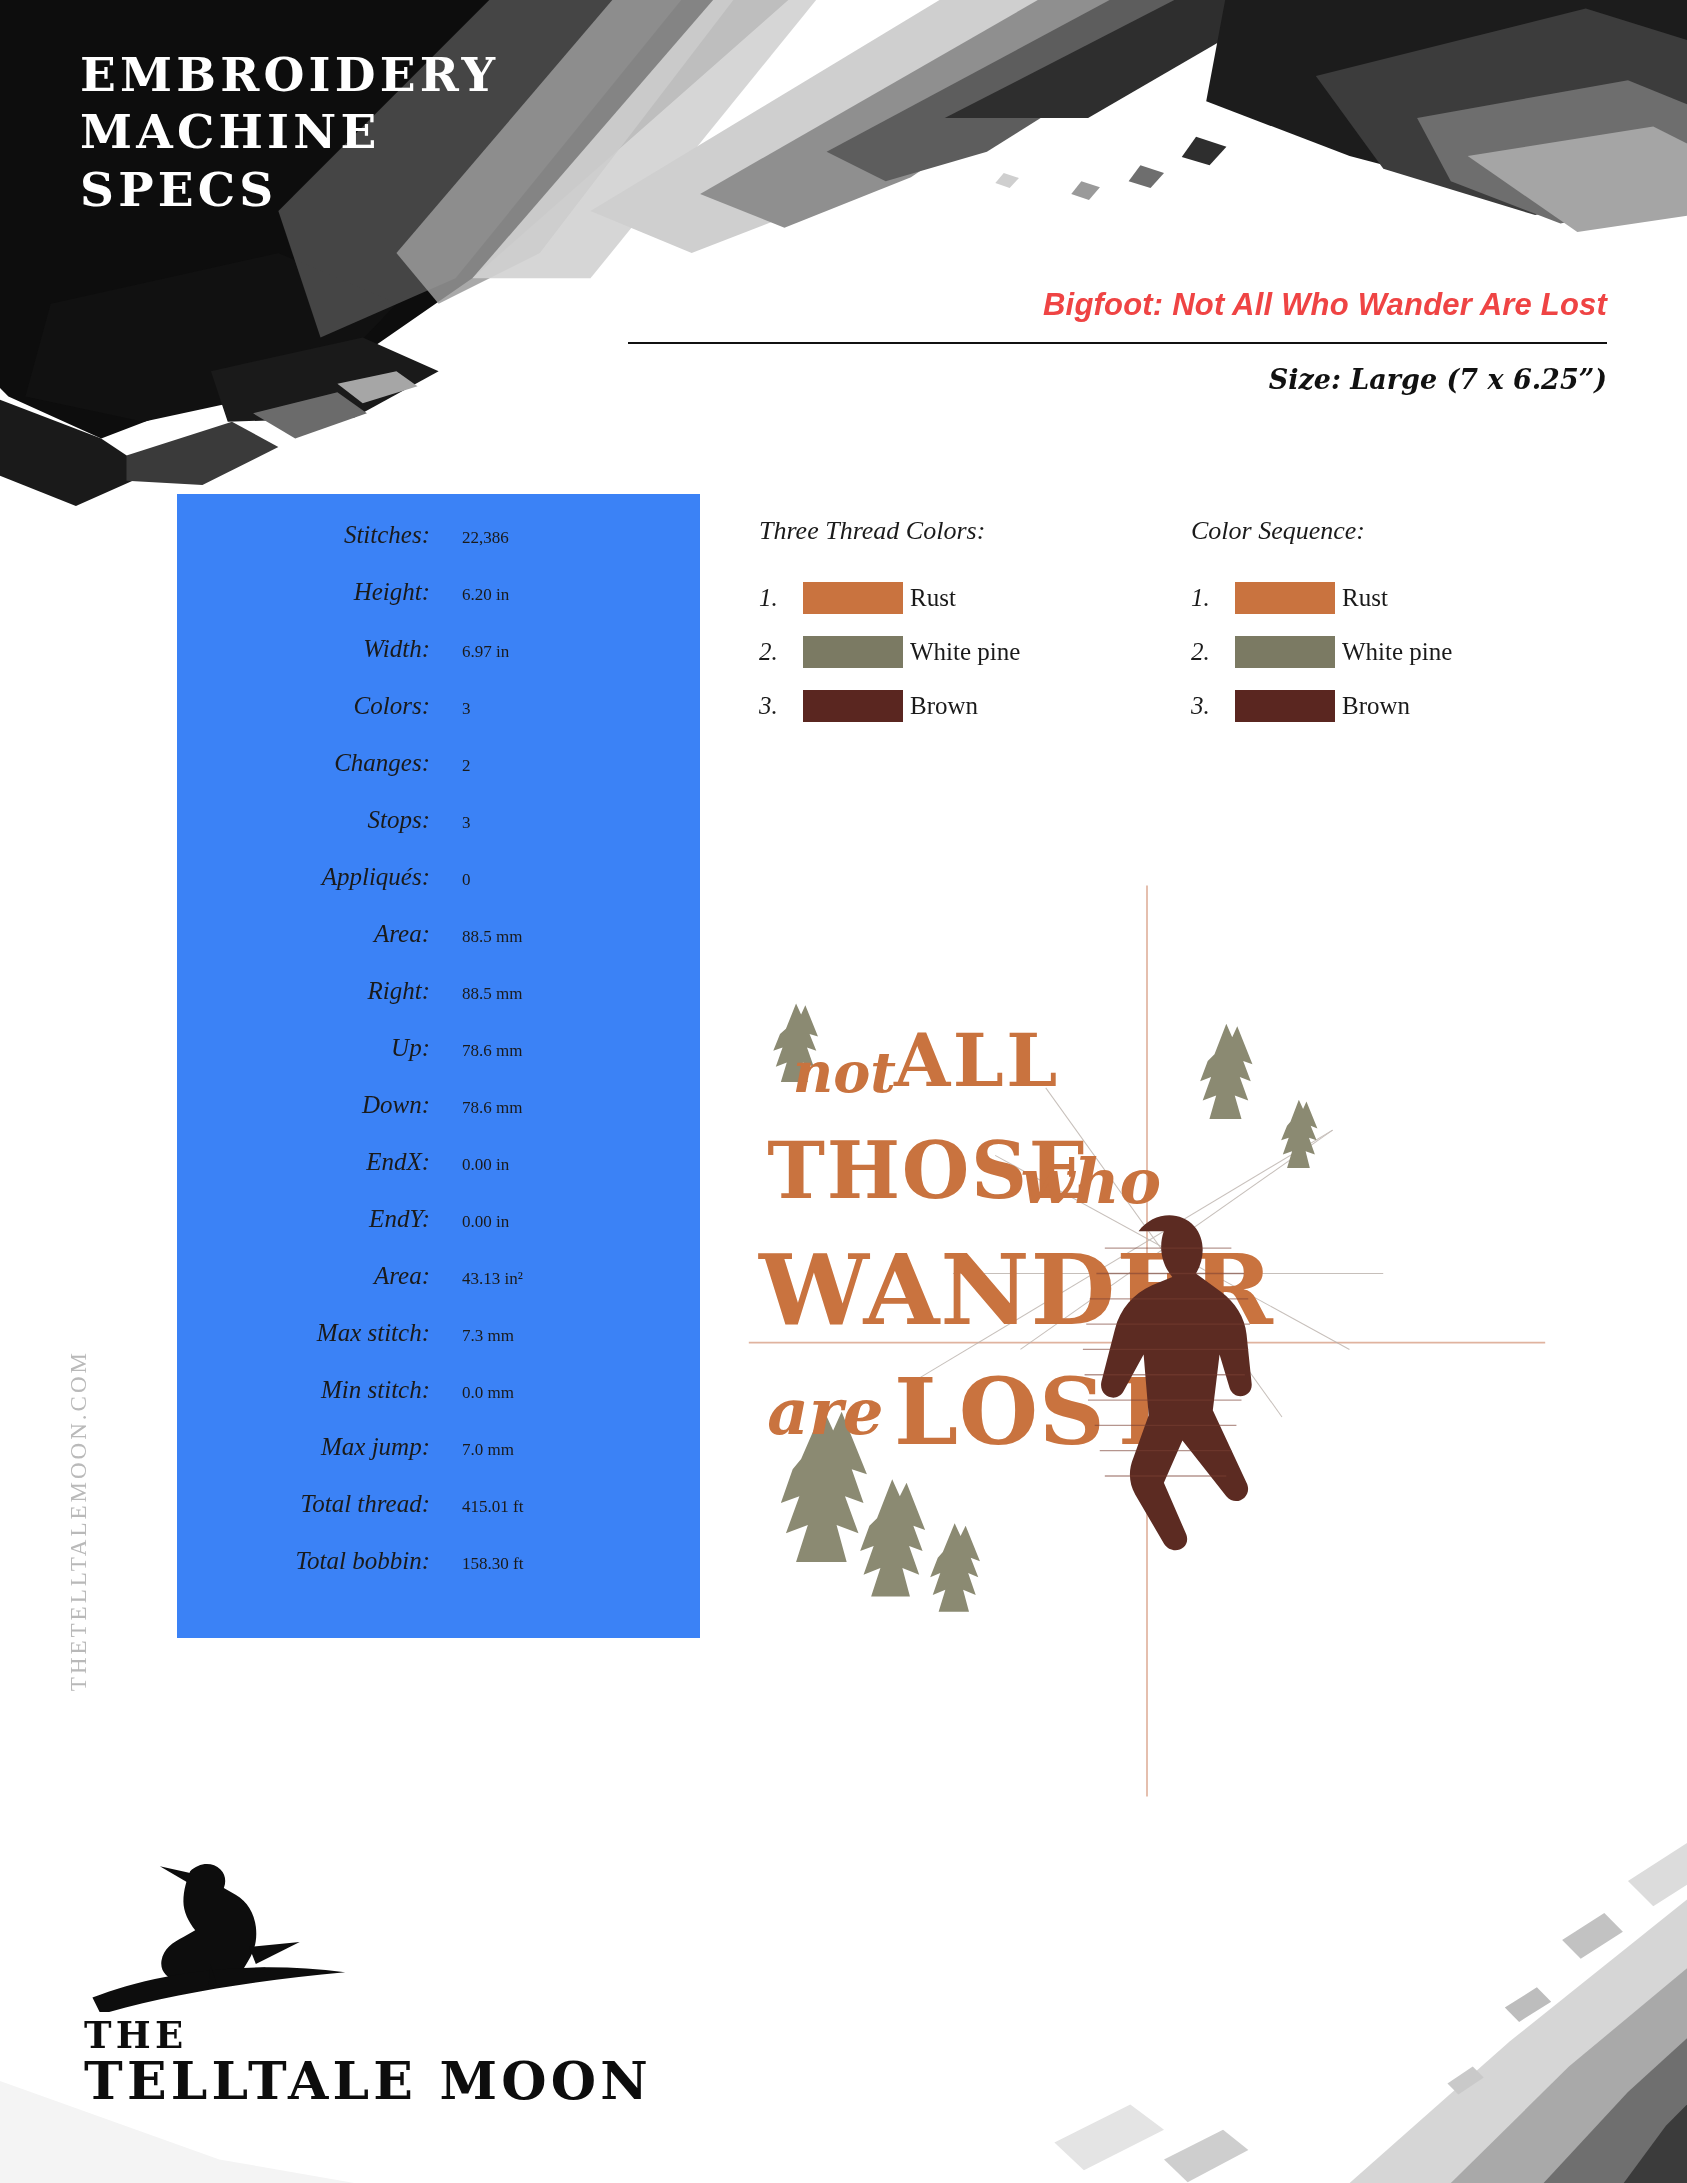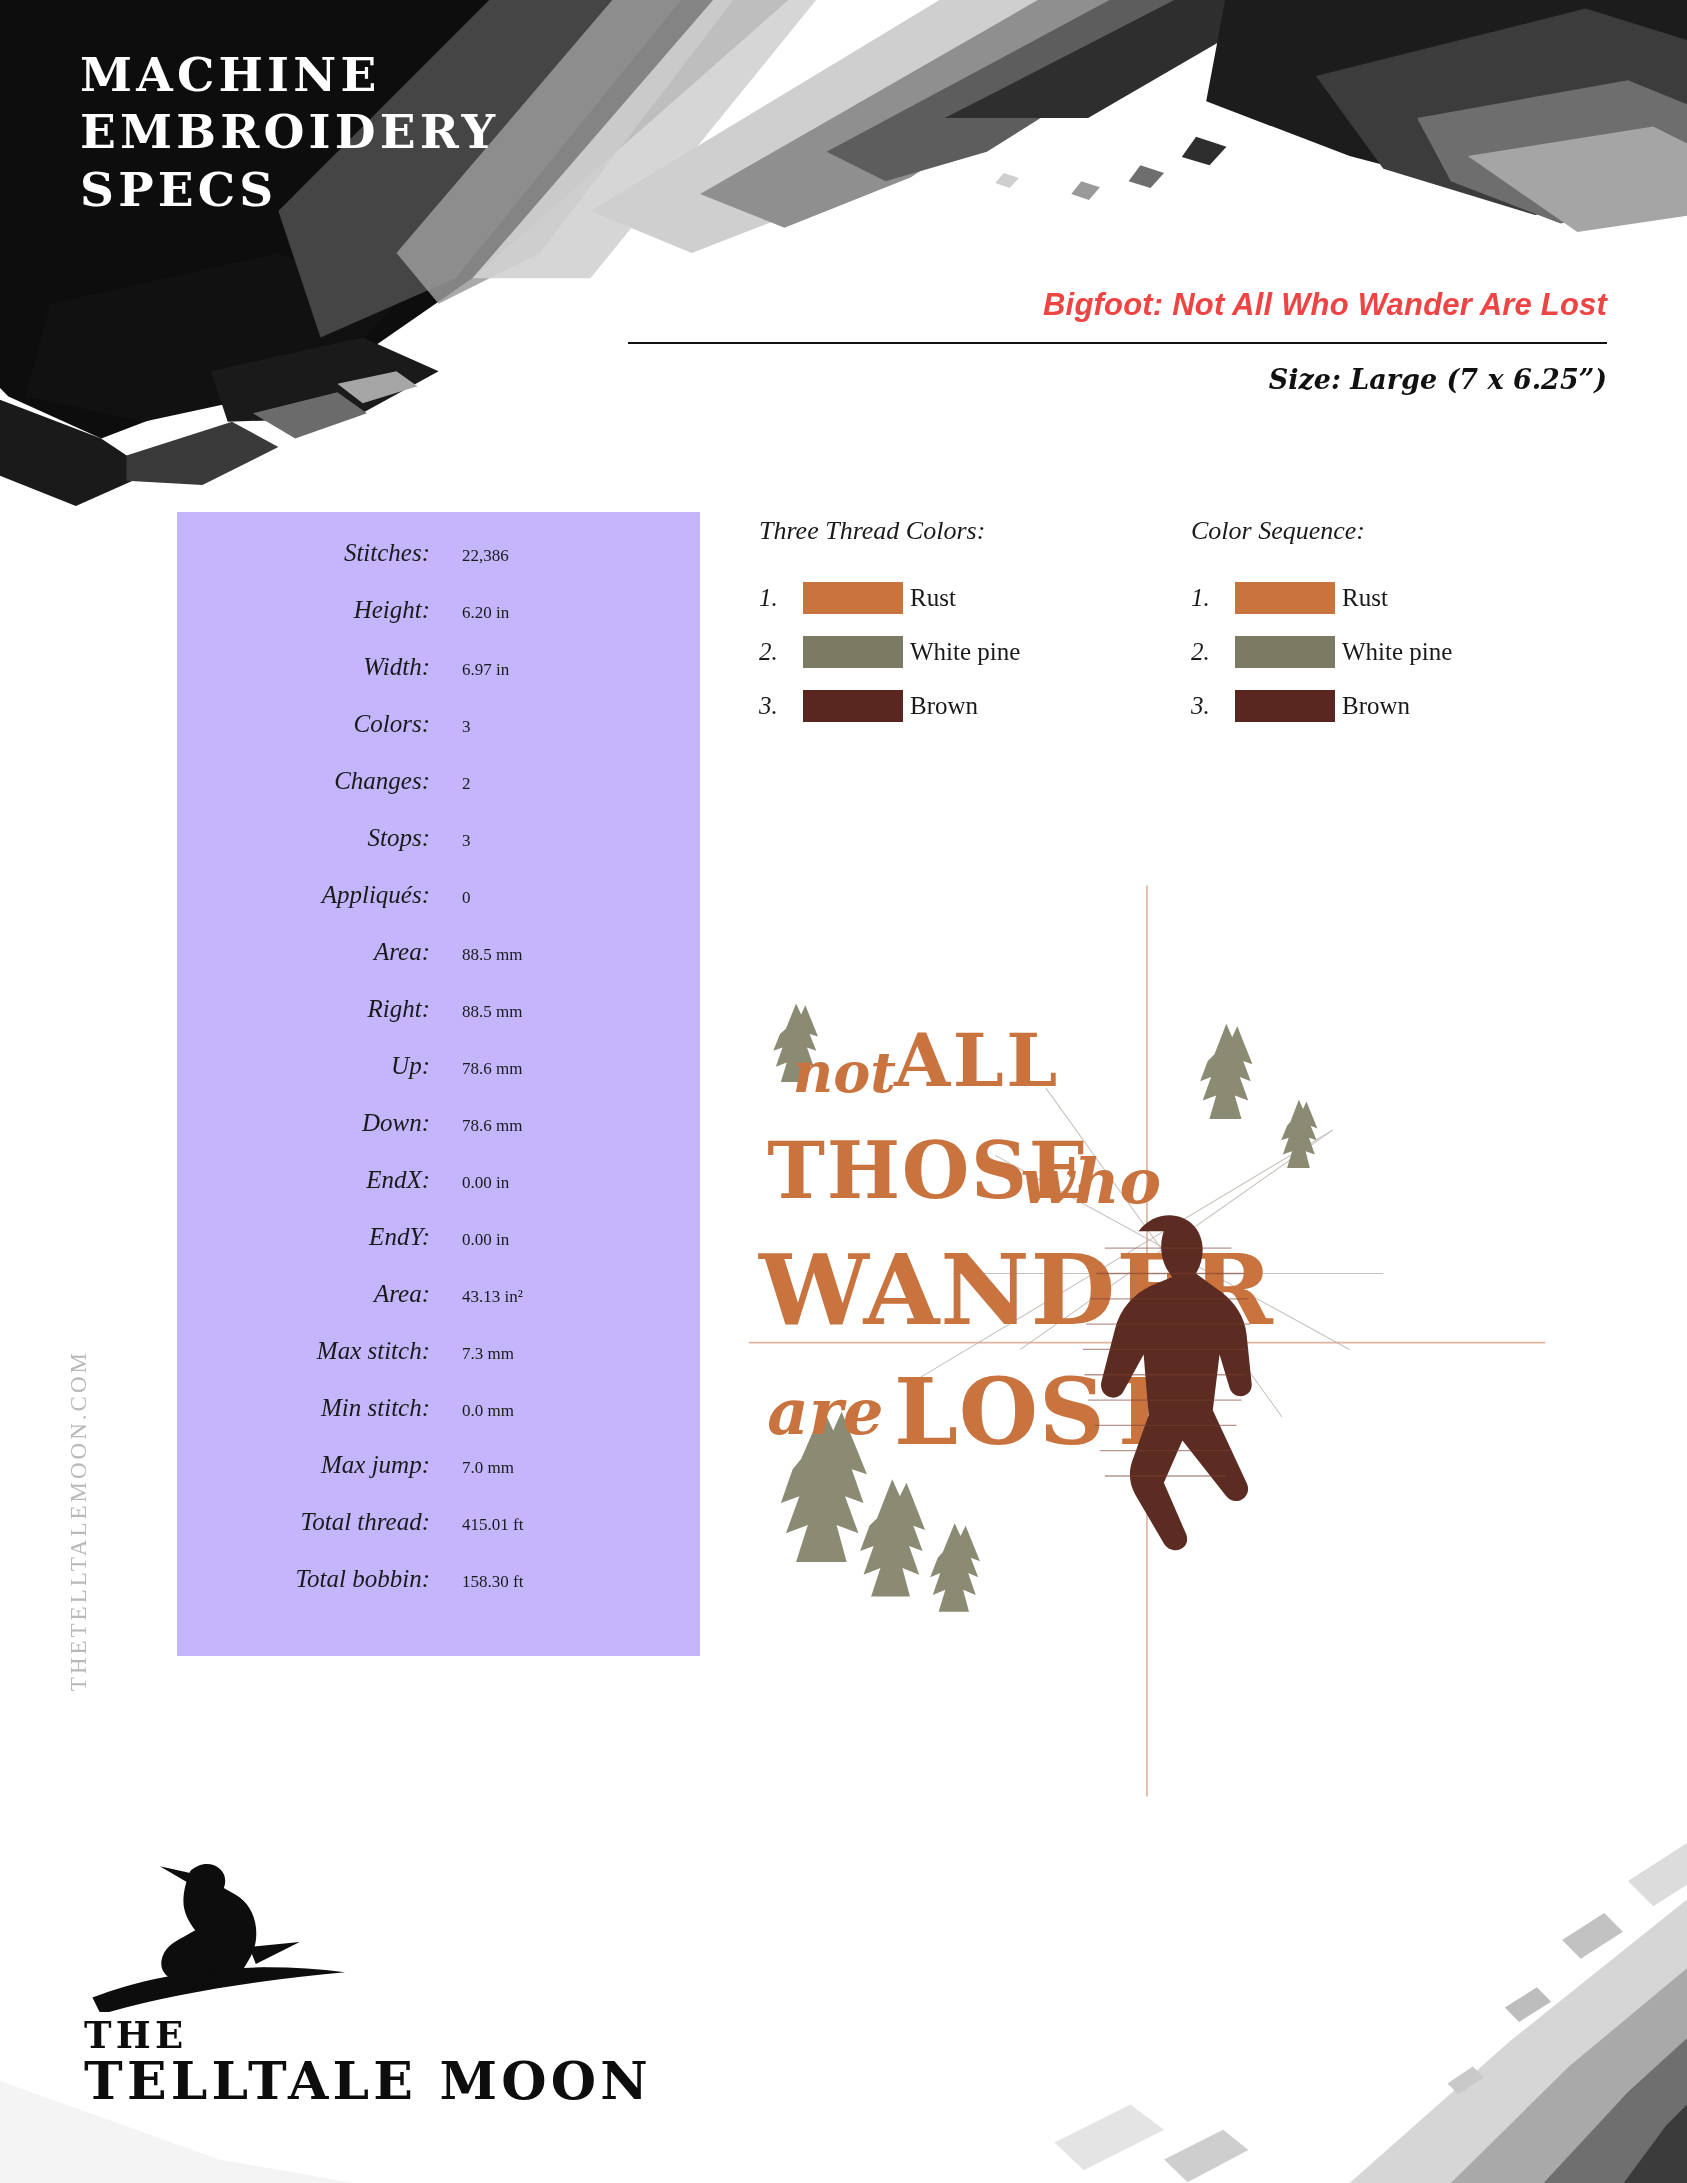--- a/index.html
+++ b/index.html
@@ -68,24 +68,24 @@
     font-weight: bold;
     font-size: 27px;
     color: #111;
     padding-top: 20px;
   }
 
   
   .spec-panel {
     position: absolute;
     left: 177px;
-    top: 512px;
+    top: 494px;
     width: 489px;
     padding: 27px 34px 34px 0;
-    background: #c4b5fd;
+    background: #3b82f6;
     z-index: 4;
   }
   .spec-row {
     display: flex;
     align-items: baseline;
     height: 57px;
   }
   .spec-label {
     flex: 0 0 253px;
     text-align: right;
@@ -232,22 +232,22 @@
     <path d="M 1784,2380 l 38,-24 l 17,17 l -38,24 Z" fill="#bdbdbd"></path>
     <path d="M 1716,2470 l 30,-20 l 13,13 l -30,20 Z" fill="#c9c9c9"></path>
     <path d="M 1250,2540 l 90,-45 l 40,30 l -95,48 Z" fill="#e4e4e4"></path>
     <path d="M 1380,2560 l 70,-35 l 30,24 l -72,38 Z" fill="#cecece"></path>
 
     <path d="M -20,2460 L 260,2560 L 420,2588 L -20,2588 Z" fill="#f4f4f4"></path>
   </g>
 </svg>
 
 <div class="header-title">
+  <div>Embroidery</div>
   <div>Machine</div>
-  <div>Embroidery</div>
   <div>Specs</div>
 </div>
 
 <div class="design-meta">
   <div class="design-name">Bigfoot: Not All Who Wander Are Lost</div>
   <div class="design-rule"></div>
   <div class="design-size">Size: Large (7 x 6.25”)</div>
 </div>
 
 <div class="spec-panel" id="spec-panel">

